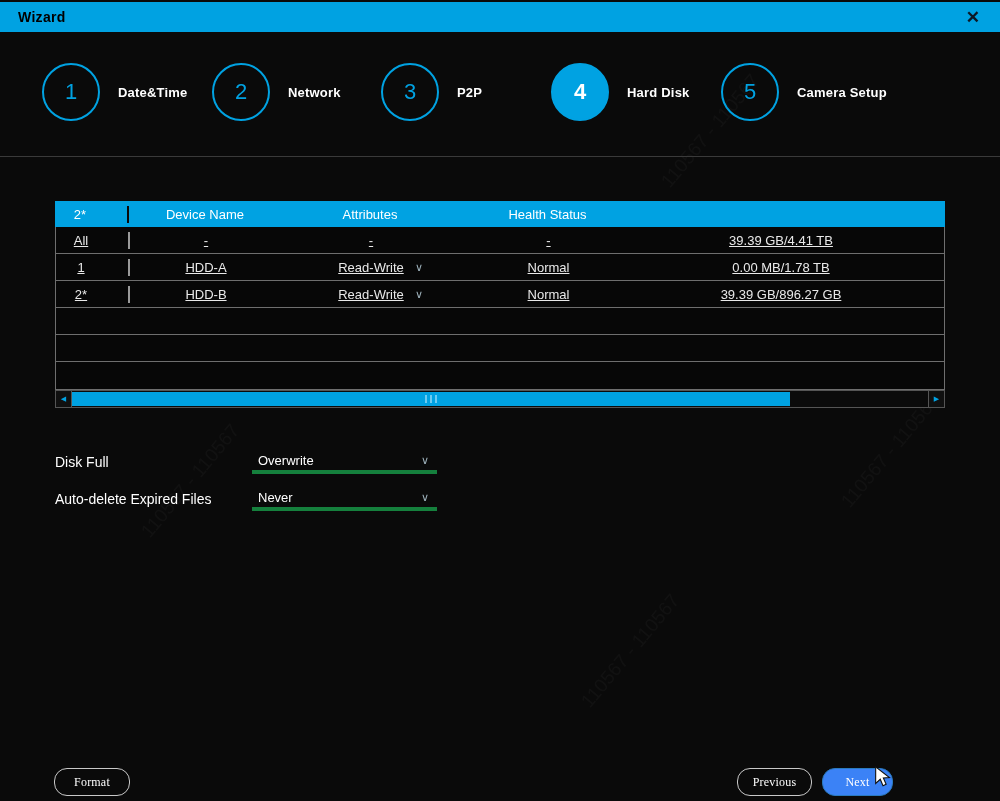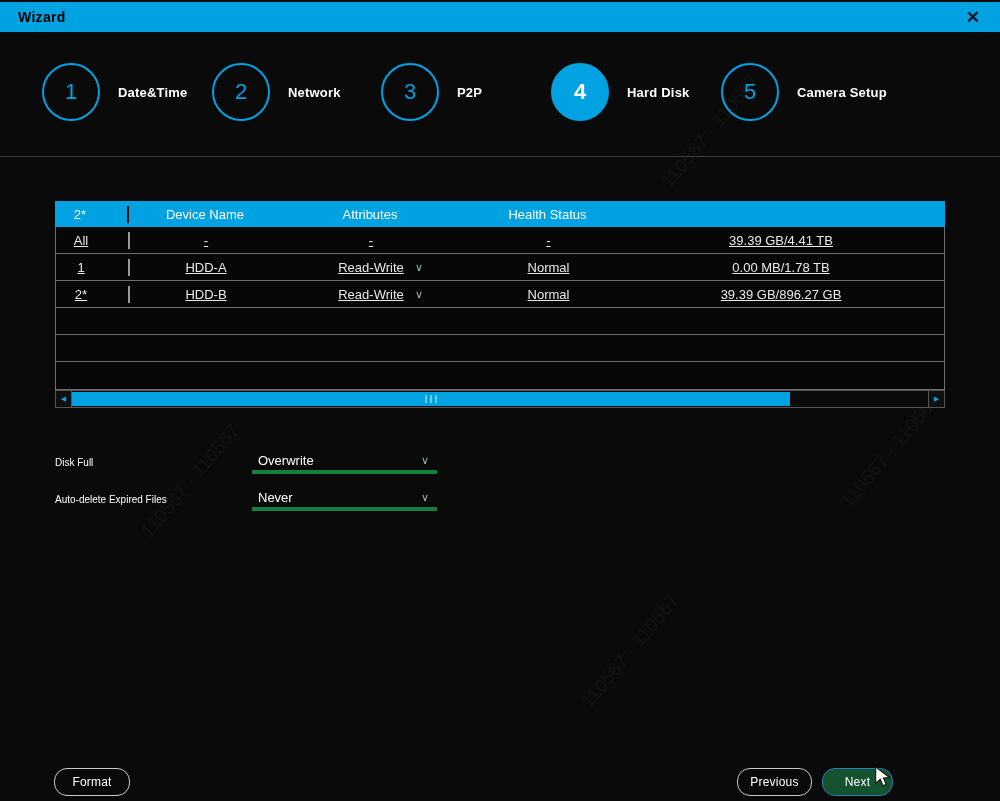--- a/index.html
+++ b/index.html
@@ -42,30 +42,30 @@
              border:1px solid #555;box-sizing:border-box;}
   .sb-btn{position:absolute;top:0;width:15px;height:16px;display:flex;align-items:center;
           justify-content:center;color:#00a2e2;font-size:7px;background:#101010;}
   .sb-btn.left{left:0;border-right:1px solid #555;}
   .sb-btn.right{right:0;border-left:1px solid #555;}
   .sb-thumb{position:absolute;left:16px;top:1px;width:718px;height:14px;background:#00a2e2;}
   .sb-grip{position:absolute;left:50%;top:3px;transform:translateX(-50%);display:flex;gap:4px;}
   .sb-grip i{display:block;width:1px;height:8px;background:#d9f4ff;}
 
   
-  .set-label{position:absolute;left:55px;color:#fff;font-size:10px;height:20px;display:flex;align-items:center;text-align:center;}
+  .set-label{position:absolute;left:55px;color:#fff;font-size:14px;height:20px;display:flex;align-items:center;text-align:center;}
   .dropdown{position:absolute;left:252px;width:185px;height:24px;border-bottom:4px solid #15803d;
             box-sizing:border-box;display:flex;align-items:center;padding-left:6px;color:#fff;font-size:13px;}
   .dropdown .chev{position:absolute;right:8px;top:50%;transform:translateY(-50%);}
 
   
   .btn{position:absolute;height:28px;border-radius:13px;border:1px solid #c8c8c8;background:transparent;
        color:#fff;font-size:12px;display:flex;align-items:center;justify-content:center;
-       box-sizing:border-box;font-family:Liberation Sans, sans-serif;letter-spacing:.2px;}
-  .btn.primary{background:#14532d;border-color:#2a7abf;}
+       box-sizing:border-box;font-family:Liberation Serif, serif;letter-spacing:.2px;}
+  .btn.primary{background:#3b82f6;border-color:#2a7abf;}
 
   
   .cursor{position:absolute;left:872px;top:766px;width:22px;height:22px;pointer-events:none;}
 
   
   .wm{position:absolute;color:#555;opacity:.10;font-size:19px;transform:rotate(-50deg);white-space:nowrap;pointer-events:none;}
 </style>
 </head>
 <body>
 

